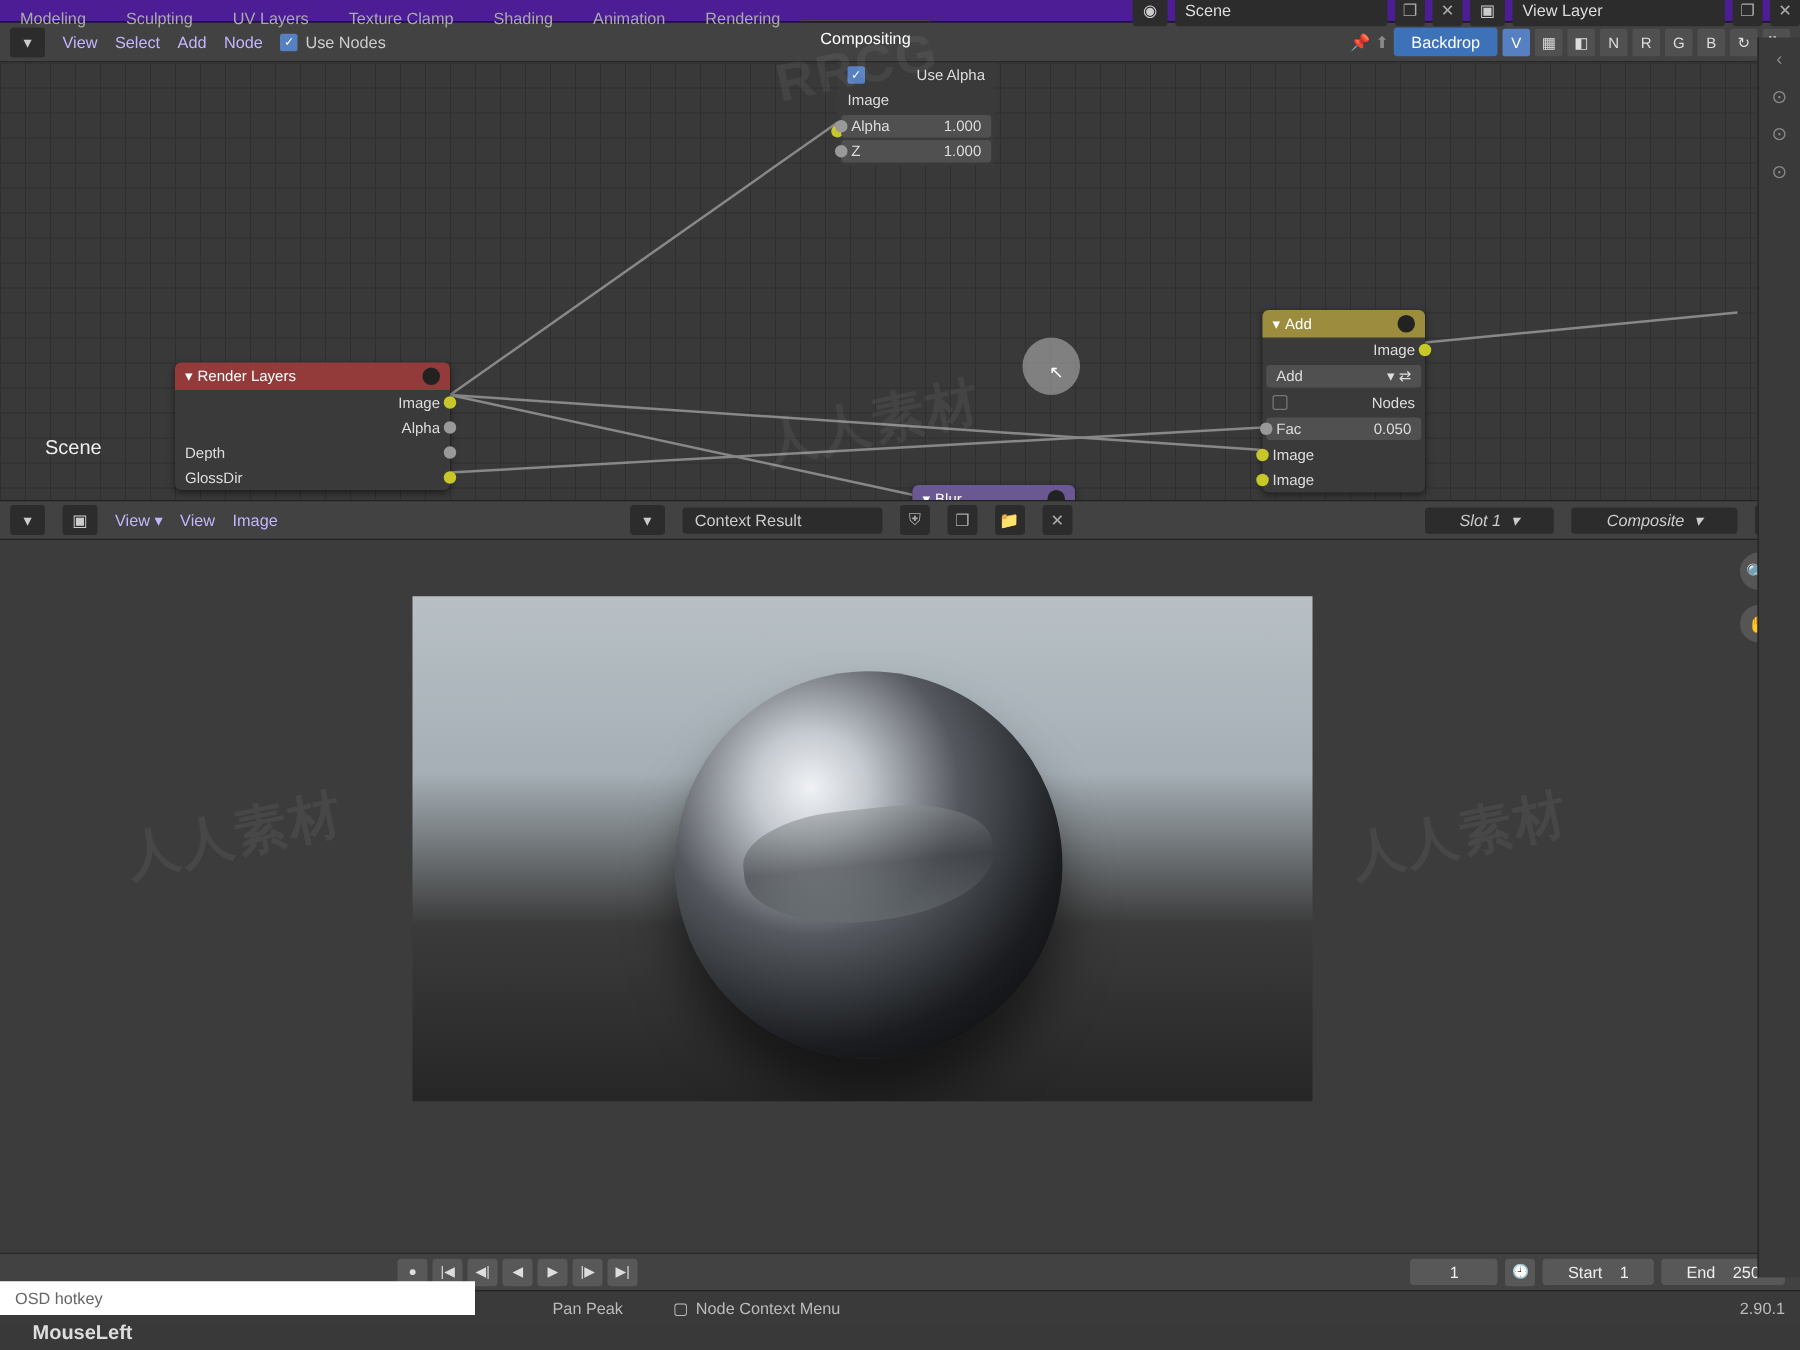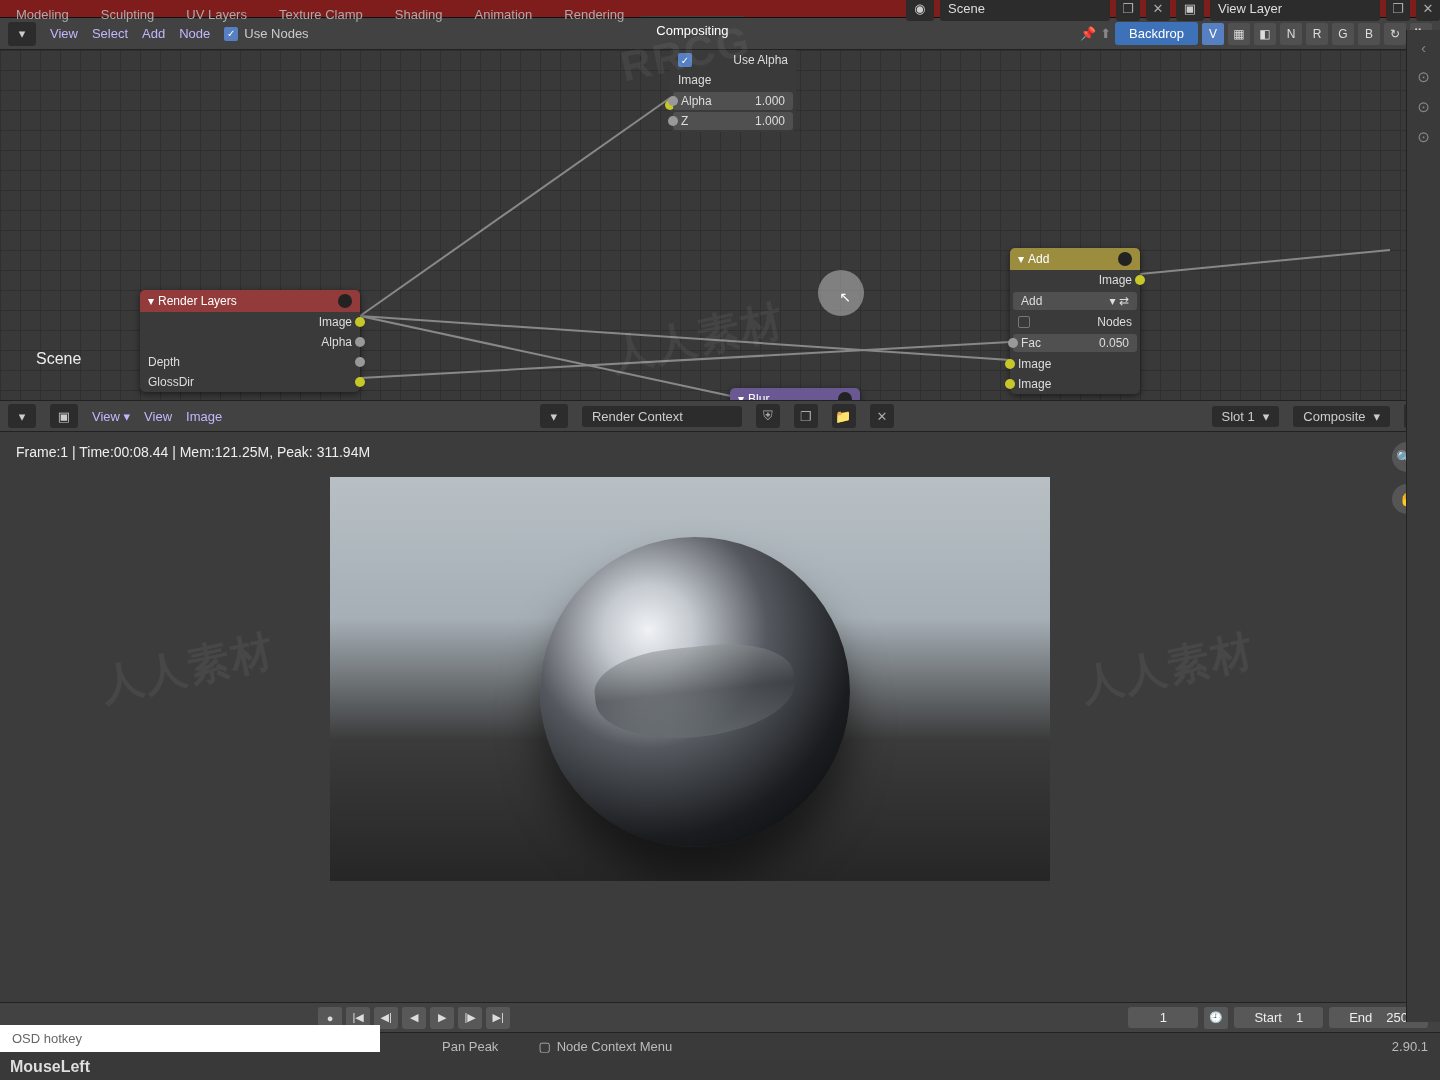--- a/index.html
+++ b/index.html
@@ -1,17 +1,17 @@
 <!DOCTYPE html>
 <html><head>
 <meta charset="utf-8">
 <style>
 * { margin: 0; padding: 0; box-sizing: border-box; font-family: sans-serif; user-select: none; }
 body { background: #393939; color: #ccc; width: 1440px; height: 1080px; overflow: hidden; position: relative; font-size: 13px; }
-.topbar { height: 18px; background: #7f1d1d; display: flex; align-items: center; border-bottom: 1px solid #111; position: relative; }
+.topbar { height: 18px; background: #4c1d95; display: flex; align-items: center; border-bottom: 1px solid #111; position: relative; }
 .tabs { display: flex; height: 100%; }
 .tab { padding: 0 16px; line-height: 30px; color: #aaa; cursor: pointer; }
 .tab.active { background: #424242; color: #fff; border-top-left-radius: 4px; border-top-right-radius: 4px; margin-top: 16px; }
 .topright { position: absolute; right: 0; display: flex; align-items: center; gap: 6px; }
 .scene-field, .viewlayer-field { background: #2c2c2c; height: 24px; border-radius: 3px; color: #ddd; padding: 0 8px; line-height: 24px; width: 170px; display: flex; align-items: center; gap: 6px; }
 .icon-btn { width: 24px; height: 24px; background: #2c2c2c; border-radius: 3px; display: flex; align-items: center; justify-content: center; color: #aaa; cursor: pointer; }
 .header2 { height: 32px; background: #424242; display: flex; align-items: center; padding: 0 8px; gap: 14px; border-bottom: 1px solid #222; }
 .hbtn { color: #c4b5fd; cursor: pointer; }
 .checkbox { width: 14px; height: 14px; background: #5680c2; border-radius: 2px; display: inline-flex; align-items: center; justify-content: center; color: #fff; font-size: 10px; }
 .header2-right { margin-left: auto; display: flex; align-items: center; gap: 4px; }
@@ -32,41 +32,41 @@
 .socket.in { left: -5px; }
 .socket.yellow { background: #c7c729; }
 .socket.grey { background: #999; }
 .scene-label { position: absolute; left: 36px; top: 300px; color: #eee; font-size: 16px; }
 
 .wire { position: absolute; top: 0; left: 0; pointer-events: none; }
 .wire line { stroke: #888; stroke-width: 2; fill: none; }
 
 .image-header { height: 32px; background: #424242; display: flex; align-items: center; padding: 0 8px; gap: 14px; border-top: 1px solid #222; border-bottom: 1px solid #222; }
 .render-result { background: #2c2c2c; padding: 3px 10px; border-radius: 3px; width: 160px; }
-.slot-dd { background: #2c2c2c; padding: 3px 10px; border-radius: 3px; display: flex; align-items: center; gap: 8px; }
+.slot-dd { background: #2c2c2c; padding: 3px 28px; border-radius: 3px; display: flex; align-items: center; gap: 8px; font-style: italic; }
 
 .image-area { height: 570px; background: #3c3c3c; position: relative; }
 .stats { padding: 12px 16px; color: #eee; font-size: 14px; font-weight: 500; }
 .ctrl-ring { position: absolute; right: 18px; top: 10px; display: flex; flex-direction: column; gap: 12px; }
 .ring-btn { width: 30px; height: 30px; background: #555; border-radius: 50%; display: flex; align-items: center; justify-content: center; color: #fff; }
 
 .render-img { position: absolute; left: 330px; top: 45px; width: 720px; height: 404px; }
 .render-placeholder { width: 100%; height: 100%; background: linear-gradient(180deg, #b8c0c5 0%, #a5afb5 35%, #3b3b3b 65%, #262626 100%); position: relative; overflow: hidden; }
 .sphere { position: absolute; left: 210px; top: 60px; width: 310px; height: 310px; border-radius: 50%; background: radial-gradient(circle at 35% 30%, #f0f2f5 0%, #c5cad0 15%, #55595f 40%, #1a1c1f 70%, #050506 100%); box-shadow: 0 30px 40px rgba(0,0,0,0.5); }
 .sphere::after { content:''; position:absolute; left:55px; top:110px; width:200px; height:90px; background: linear-gradient(180deg, #8a8f93 0%, #3d4145 50%, #6b7175 100%); border-radius: 40% 40% 50% 50%; opacity: 0.55; transform: rotate(-6deg);}
 
 .timeline { height: 30px; background: #424242; display: flex; align-items: center; padding: 0 12px; gap: 6px; border-top: 1px solid #222; }
 .play-controls { display: flex; gap: 4px; margin: 0 auto; }
 .play-btn { width: 24px; height: 22px; background: #585858; border-radius: 3px; display: flex; align-items: center; justify-content: center; color: #ddd; font-size: 11px; }
 .frame-field { background: #585858; padding: 3px 20px; border-radius: 3px; color: #eee; min-width: 70px; text-align: center; }
 .tl-right { display: flex; gap: 6px; align-items: center; margin-left: auto; }
 
 .statusbar { height: 28px; background: #3a3a3a; display: flex; align-items: center; padding: 0 12px; gap: 40px; color: #bbb; border-top: 1px solid #222; }
 .mouse-hint { position: absolute; left: 0; bottom: 28px; width: 380px; background: #fff; padding: 6px 12px; color: #666; font-size: 13px; }
-.mouse-left { position: absolute; left: 0; bottom: 0; padding: 4px 10px; color: #ddd; font-size: 16px; font-weight: 600; z-index: 20; }
+.mouse-left { position: absolute; left: 16px; bottom: 0; padding: 4px 10px; color: #ddd; font-size: 16px; font-weight: 600; z-index: 20; }
 
 .cursor-ring { position: absolute; left: 818px; top: 220px; width: 46px; height: 46px; background: rgba(200,200,200,0.5); border-radius: 50%; display: flex; align-items: center; justify-content: center; }
 .cursor-ring::after { content: '↖'; color: #fff; font-size: 14px; transform: translate(4px,4px); }
 
 .floating-node { position: absolute; left: 670px; top: 0; width: 126px; background: #3a3a3a; border-radius: 0 0 5px 5px; font-size: 12px; }
 .drop-btn { width: 28px; height: 24px; background: #2c2c2c; border-radius: 3px; display: flex; align-items: center; justify-content: center; }
 .rside { position: absolute; right: 0; top: 30px; width: 34px; bottom: 58px; background: #3a3a3a; border-left: 1px solid #222; display: flex; flex-direction: column; align-items: center; padding-top: 6px; gap: 8px; }
 .rside-icon { width: 22px; height: 22px; color: #888; display: flex; align-items: center; justify-content: center; font-size: 15px; }
 .wm { position:absolute; color: rgba(255,255,255,0.06); font-size: 42px; font-weight: 700; pointer-events:none; letter-spacing: 2px; transform: rotate(-12deg);}
 </style>
@@ -207,33 +207,32 @@
 </div>
 
 <div class="image-header">
   <div class="drop-btn">▾</div>
   <div class="drop-btn">▣</div>
   <span class="hbtn"><span>View</span> ▾</span>
   <span class="hbtn">View</span>
   <span class="hbtn">Image</span>
   <div style="flex:1"></div>
   <div class="drop-btn">▾</div>
-  <div class="render-result">Render Context</div>
+  <div class="render-result">Context Result</div>
   <div class="icon-btn">⛨</div>
   <div class="icon-btn">❐</div>
   <div class="icon-btn">📁</div>
   <div class="icon-btn">✕</div>
   <div style="flex:1"></div>
   <div class="slot-dd"><span>Slot 1</span> ▾</div>
   <div class="slot-dd"><span>Composite</span> ▾</div>
   <div class="drop-btn">▾</div>
 </div>
 
 <div class="image-area">
-  <div class="stats">Frame:1 | Time:00:08.44 | Mem:121.25M, Peak: 311.94M</div>
   <div class="ctrl-ring">
     <div class="ring-btn">🔍⁺</div>
     <div class="ring-btn">✋</div>
   </div>
   <div class="render-img">
     <div class="render-placeholder">
         <div class="sphere"></div>
       </div>
   </div>
 </div>

